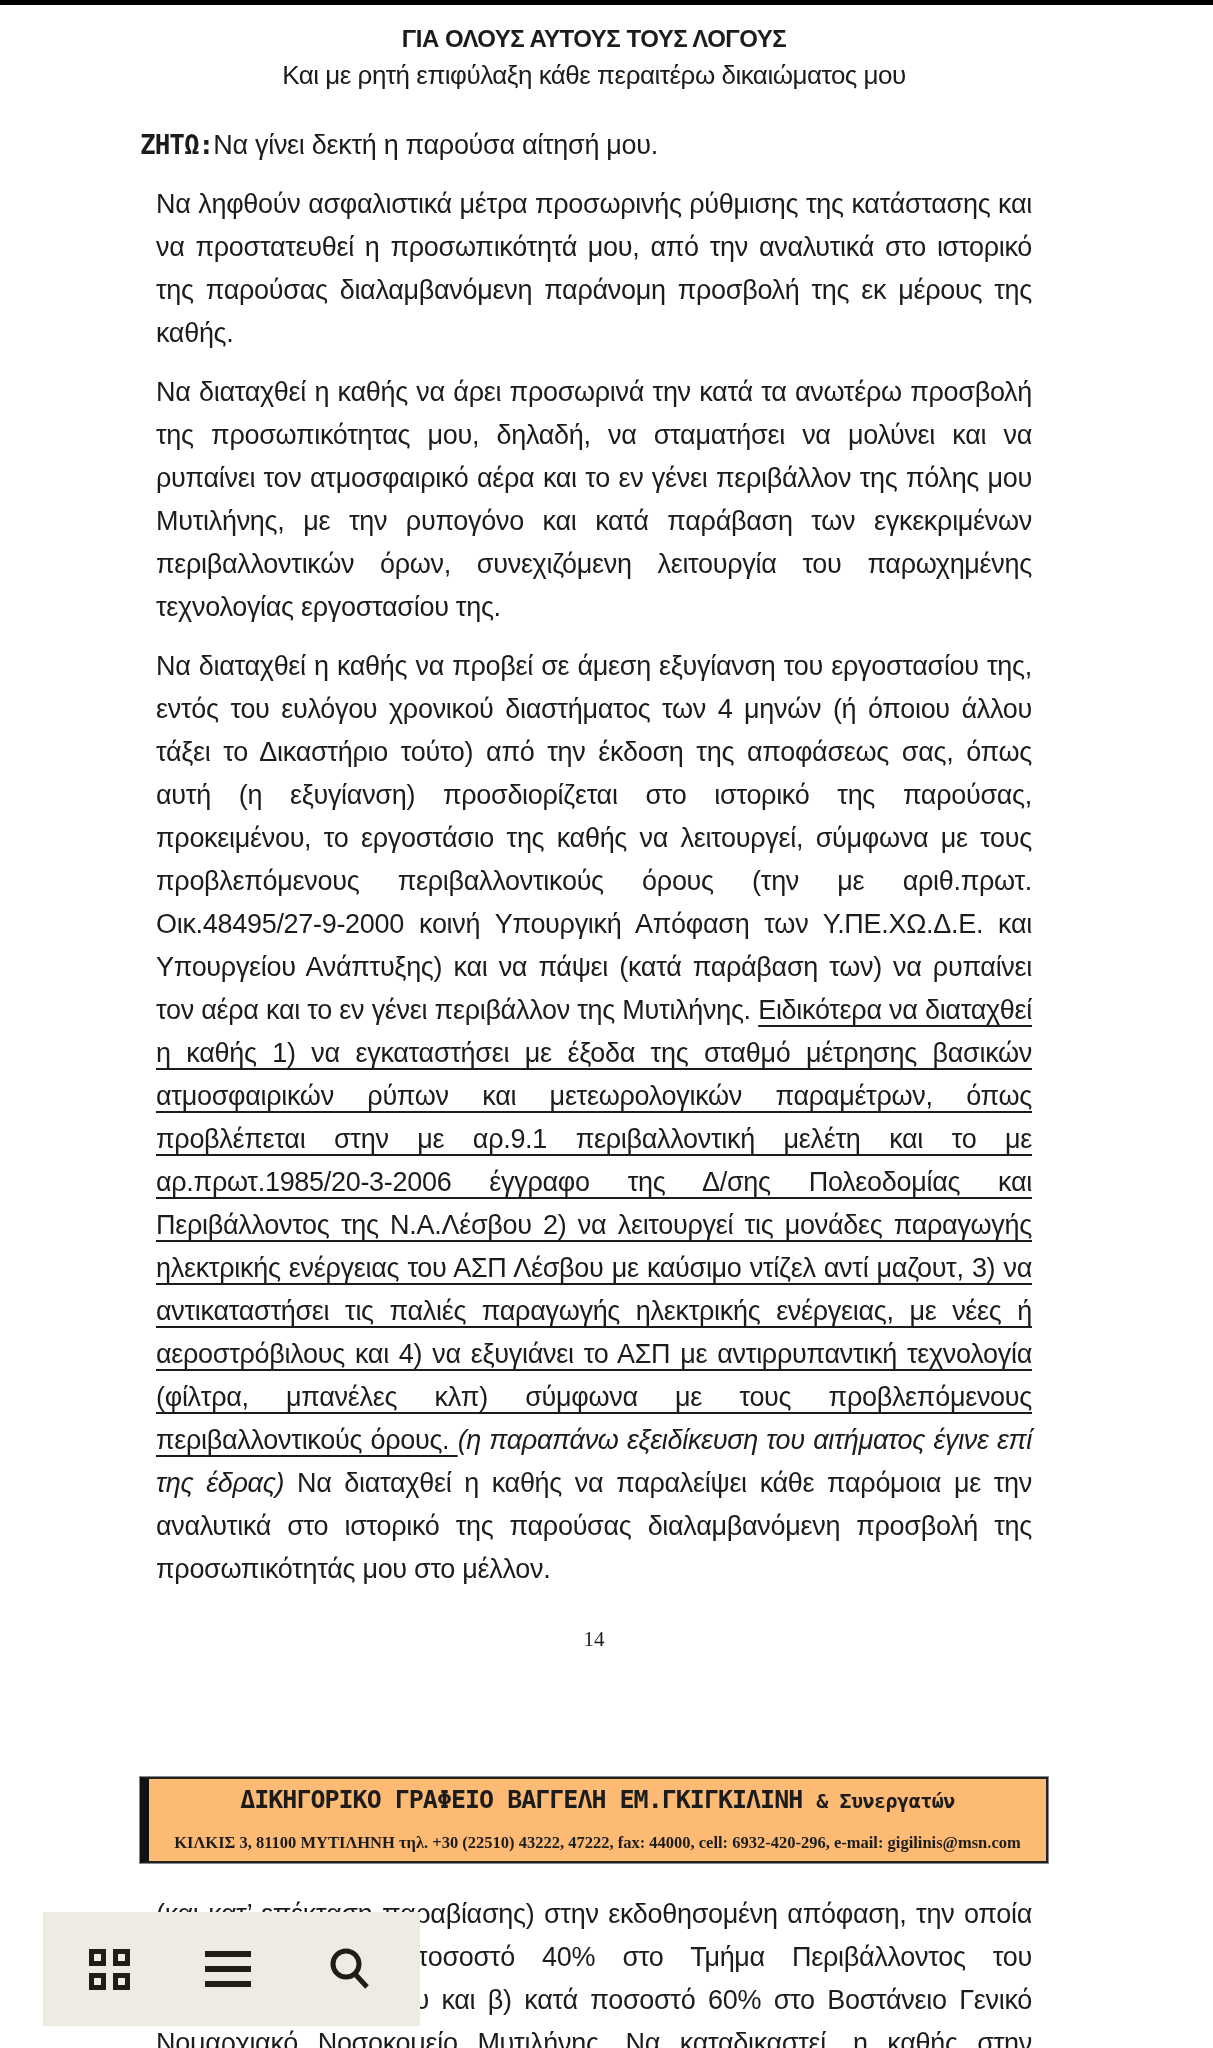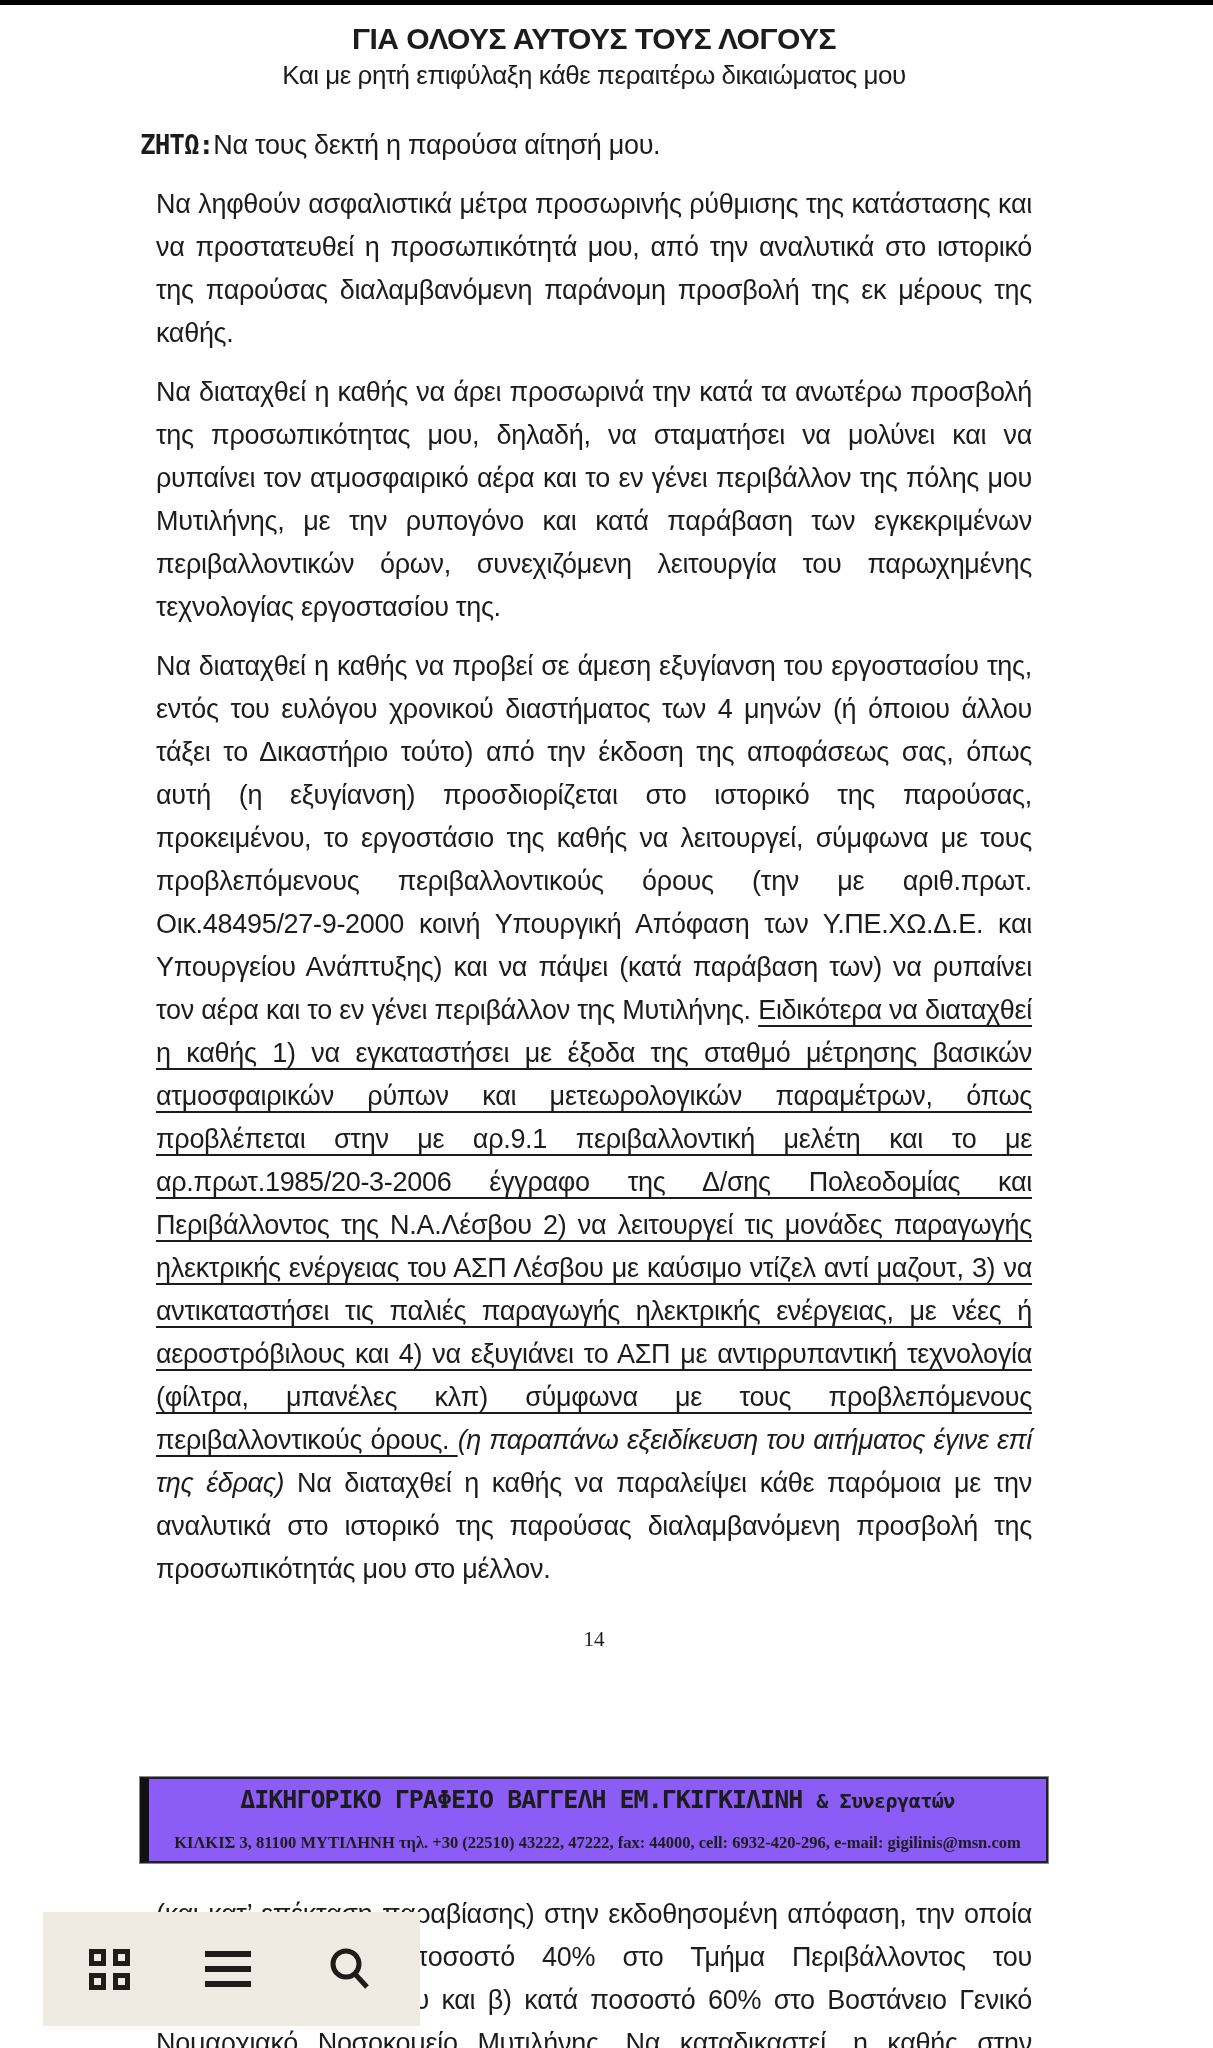--- a/index.html
+++ b/index.html
@@ -4,21 +4,21 @@
 <style>
   html,body{margin:0;padding:0;}
   body{
     width:1213px;height:2048px;overflow:hidden;position:relative;
     background:#ffffff;color:#1c1c1c;
     font-family:"Liberation Sans",sans-serif;
   }
   .top-strip{position:absolute;top:0;left:0;width:1213px;height:5px;background:#000;}
   .doc{position:relative;padding:14px 165px 0 140px;}
   .doc-title{
-    text-align:center;font-weight:bold;font-size:30px;letter-spacing:-0.5px;
+    text-align:center;font-weight:bold;font-size:24px;letter-spacing:-0.5px;
     margin-top:6px;line-height:38px;
   }
   .doc-subtitle{
     text-align:center;font-size:26px;letter-spacing:-0.5px;
     line-height:34px;
   }
   .zhto-line{margin-top:32px;font-size:27px;line-height:43px;letter-spacing:-0.3px;}
   .zhto-label{
     font-family:"DejaVu Sans Mono",monospace;font-weight:bold;font-size:26px;
     letter-spacing:-1px;
@@ -29,21 +29,21 @@
   }
   .body-par .u{text-decoration:underline;text-underline-offset:6px;text-decoration-thickness:2px;}
   .body-par .i{font-style:italic;}
   .page-number{
     text-align:center;font-family:"Liberation Serif",serif;font-size:21px;
     margin-top:34px;line-height:28px;
   }
   .stamp{
     margin-top:124px;
     border:2px solid #222;border-left:9px solid #111;
-    background:#8b5cf6;
+    background:#fdba74;
     padding:6px 8px 7px 8px;
     box-shadow:0 0 0 1px #888;
     text-align:center;
   }
   .stamp-line1{
     font-family:"DejaVu Sans Mono",monospace;font-weight:bold;font-size:25px;
     letter-spacing:-1px;line-height:30px;white-space:nowrap;
   }
   .stamp-line1 .suffix{font-size:20px;letter-spacing:-0.5px;}
   .stamp-line2{
@@ -67,21 +67,21 @@
 </head>
 <body>
 
 <div class="top-strip"></div>
 
 <div class="doc">
   <div class="doc-title">ΓΙΑ ΟΛΟΥΣ ΑΥΤΟΥΣ ΤΟΥΣ ΛΟΓΟΥΣ</div>
   <div class="doc-subtitle">Και με ρητή επιφύλαξη κάθε περαιτέρω δικαιώματος μου</div>
 
   <div class="zhto-line">
-    <span class="zhto-label">ΖΗΤΩ:</span><span>Να τους δεκτή η παρούσα αίτησή μου.</span>
+    <span class="zhto-label">ΖΗΤΩ:</span><span>Να γίνει δεκτή η παρούσα αίτησή μου.</span>
   </div>
 
   <div id="pars-pre">
       <p class="body-par"><span>Να ληφθούν ασφαλιστικά μέτρα προσωρινής ρύθμισης της κατάστασης και να προστατευθεί η προσωπικότητά μου, από την αναλυτικά στο ιστορικό της παρούσας διαλαμβανόμενη παράνομη προσβολή της εκ μέρους της καθής.</span></p>
       <p class="body-par"><span>Να διαταχθεί η καθής να άρει προσωρινά την κατά τα ανωτέρω προσβολή της προσωπικότητας μου, δηλαδή, να σταματήσει να μολύνει και να ρυπαίνει τον ατμοσφαιρικό αέρα και το εν γένει περιβάλλον της πόλης μου Μυτιλήνης, με την ρυπογόνο και κατά παράβαση των εγκεκριμένων περιβαλλοντικών όρων, συνεχιζόμενη λειτουργία του παρωχημένης τεχνολογίας εργοστασίου της.</span></p>
       <p class="body-par"><span>Να διαταχθεί η καθής να προβεί σε άμεση εξυγίανση του εργοστασίου της, εντός του ευλόγου χρονικού διαστήματος των 4 μηνών (ή όποιου άλλου τάξει το Δικαστήριο τούτο) από την έκδοση της αποφάσεως σας, όπως αυτή (η εξυγίανση) προσδιορίζεται στο ιστορικό της παρούσας, προκειμένου, το εργοστάσιο της καθής να λειτουργεί, σύμφωνα με τους προβλεπόμενους περιβαλλοντικούς όρους (την με αριθ.πρωτ. Οικ.48495/27-9-2000 κοινή Υπουργική Απόφαση των Υ.ΠΕ.ΧΩ.Δ.Ε. και Υπουργείου Ανάπτυξης) και να πάψει (κατά παράβαση των) να ρυπαίνει τον αέρα και το εν γένει περιβάλλον της Μυτιλήνης. </span><span class="u">Ειδικότερα να διαταχθεί η καθής 1) να εγκαταστήσει με έξοδα της σταθμό μέτρησης βασικών ατμοσφαιρικών ρύπων και μετεωρολογικών παραμέτρων, όπως προβλέπεται στην με αρ.9.1 περιβαλλοντική μελέτη και το με αρ.πρωτ.1985/20-3-2006 έγγραφο της Δ/σης Πολεοδομίας και Περιβάλλοντος της Ν.Α.Λέσβου 2) να λειτουργεί τις μονάδες παραγωγής ηλεκτρικής ενέργειας του ΑΣΠ Λέσβου με καύσιμο ντίζελ αντί μαζουτ, 3) να αντικαταστήσει τις παλιές παραγωγής ηλεκτρικής ενέργειας, με νέες ή αεροστρόβιλους και 4) να εξυγιάνει το ΑΣΠ με αντιρρυπαντική τεχνολογία (φίλτρα, μπανέλες κλπ) σύμφωνα με τους προβλεπόμενους περιβαλλοντικούς όρους. </span><span class="i">(η παραπάνω εξειδίκευση του αιτήματος έγινε επί της έδρας)</span><span> Να διαταχθεί η καθής να παραλείψει κάθε παρόμοια με την αναλυτικά στο ιστορικό της παρούσας διαλαμβανόμενη προσβολή της προσωπικότητάς μου στο μέλλον.</span></p>
     </div>
 
   <div class="page-number">14</div>
 

